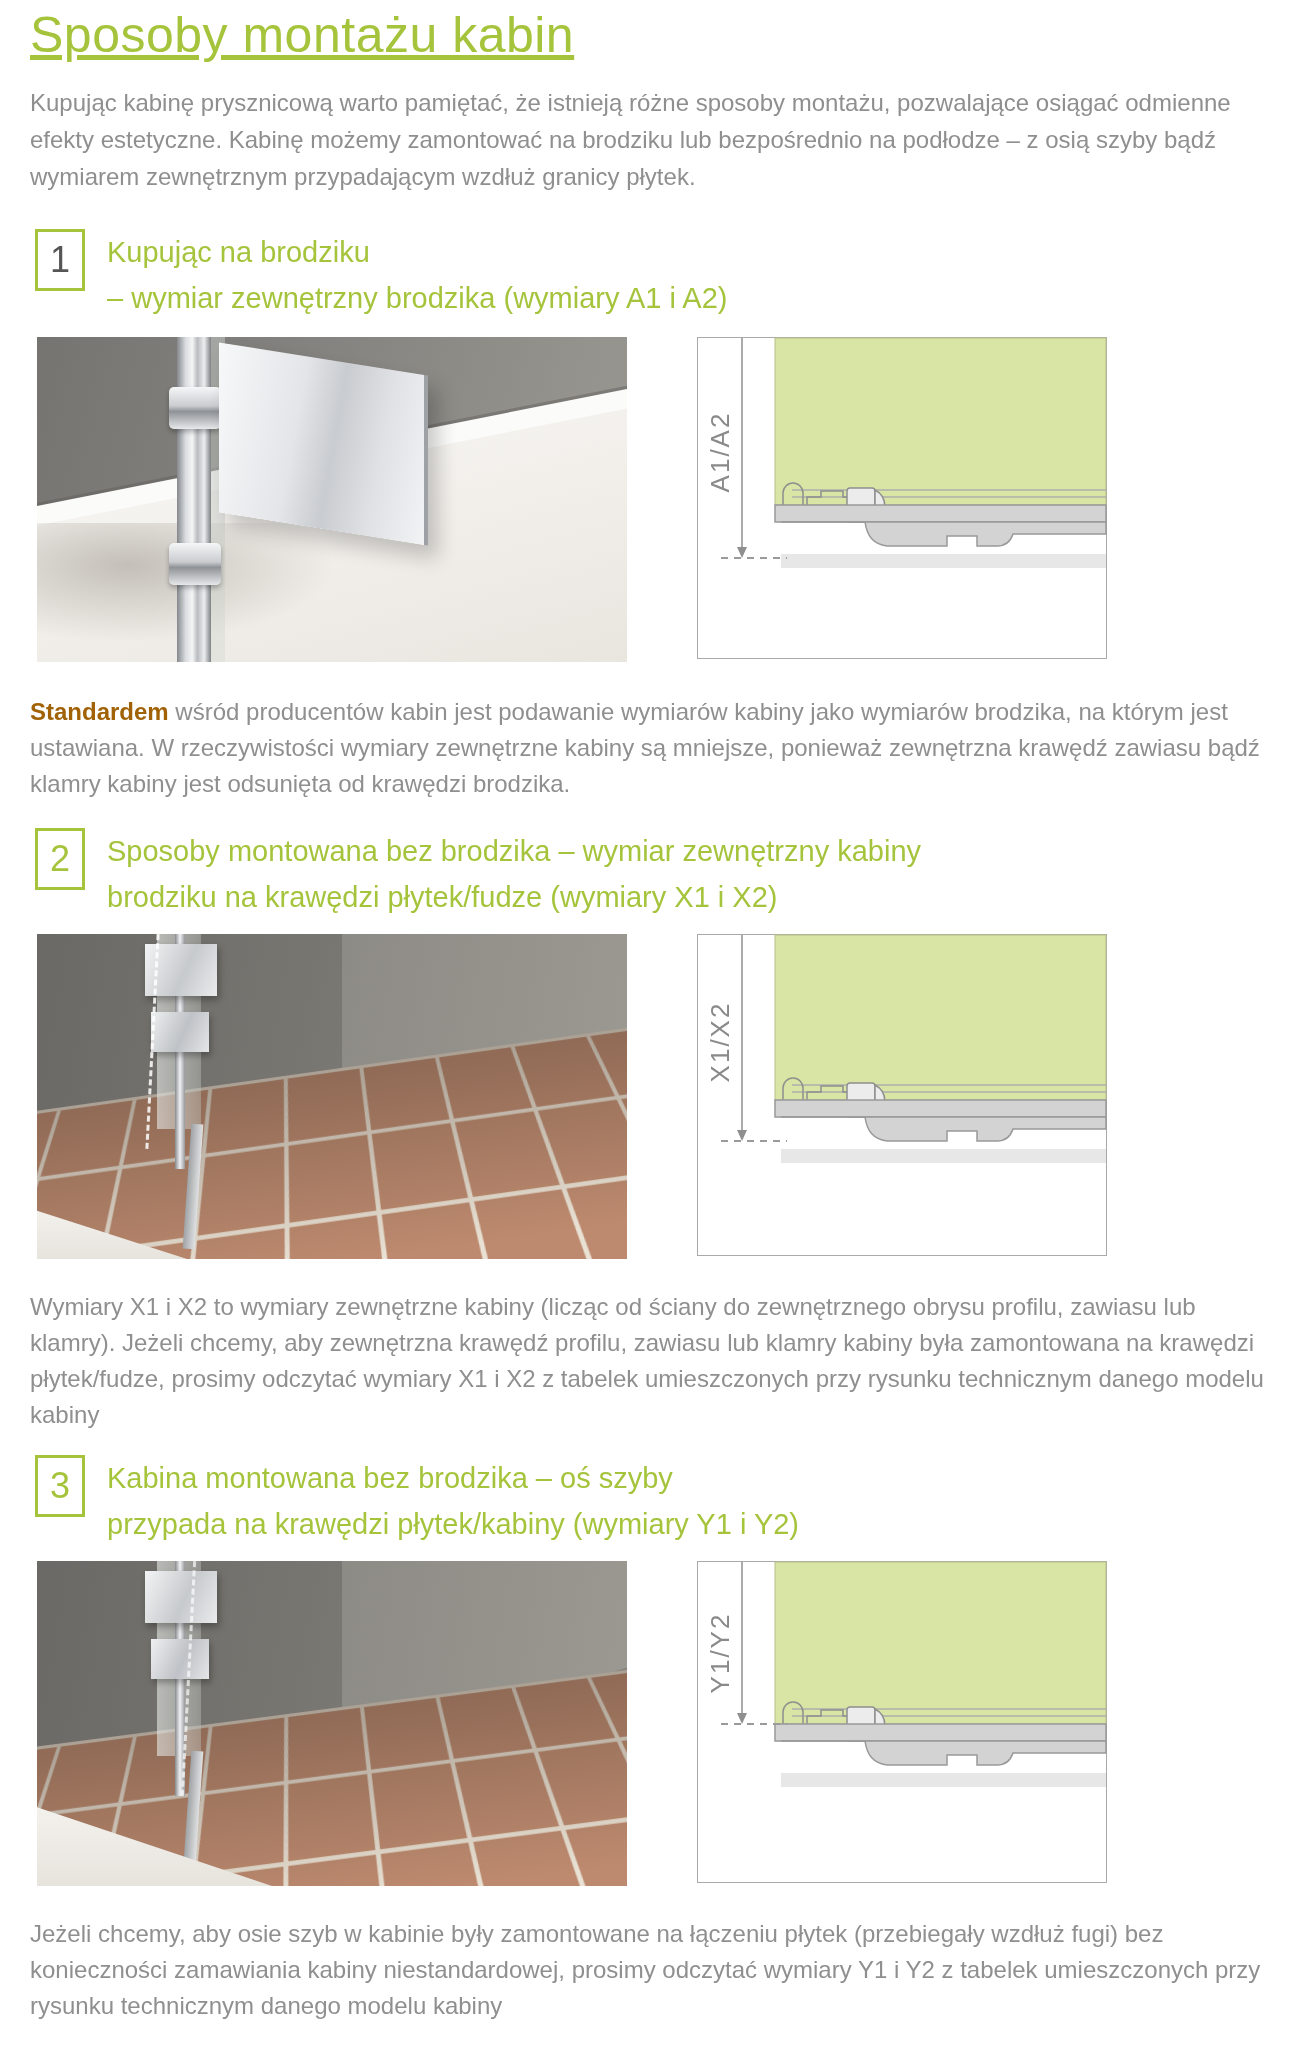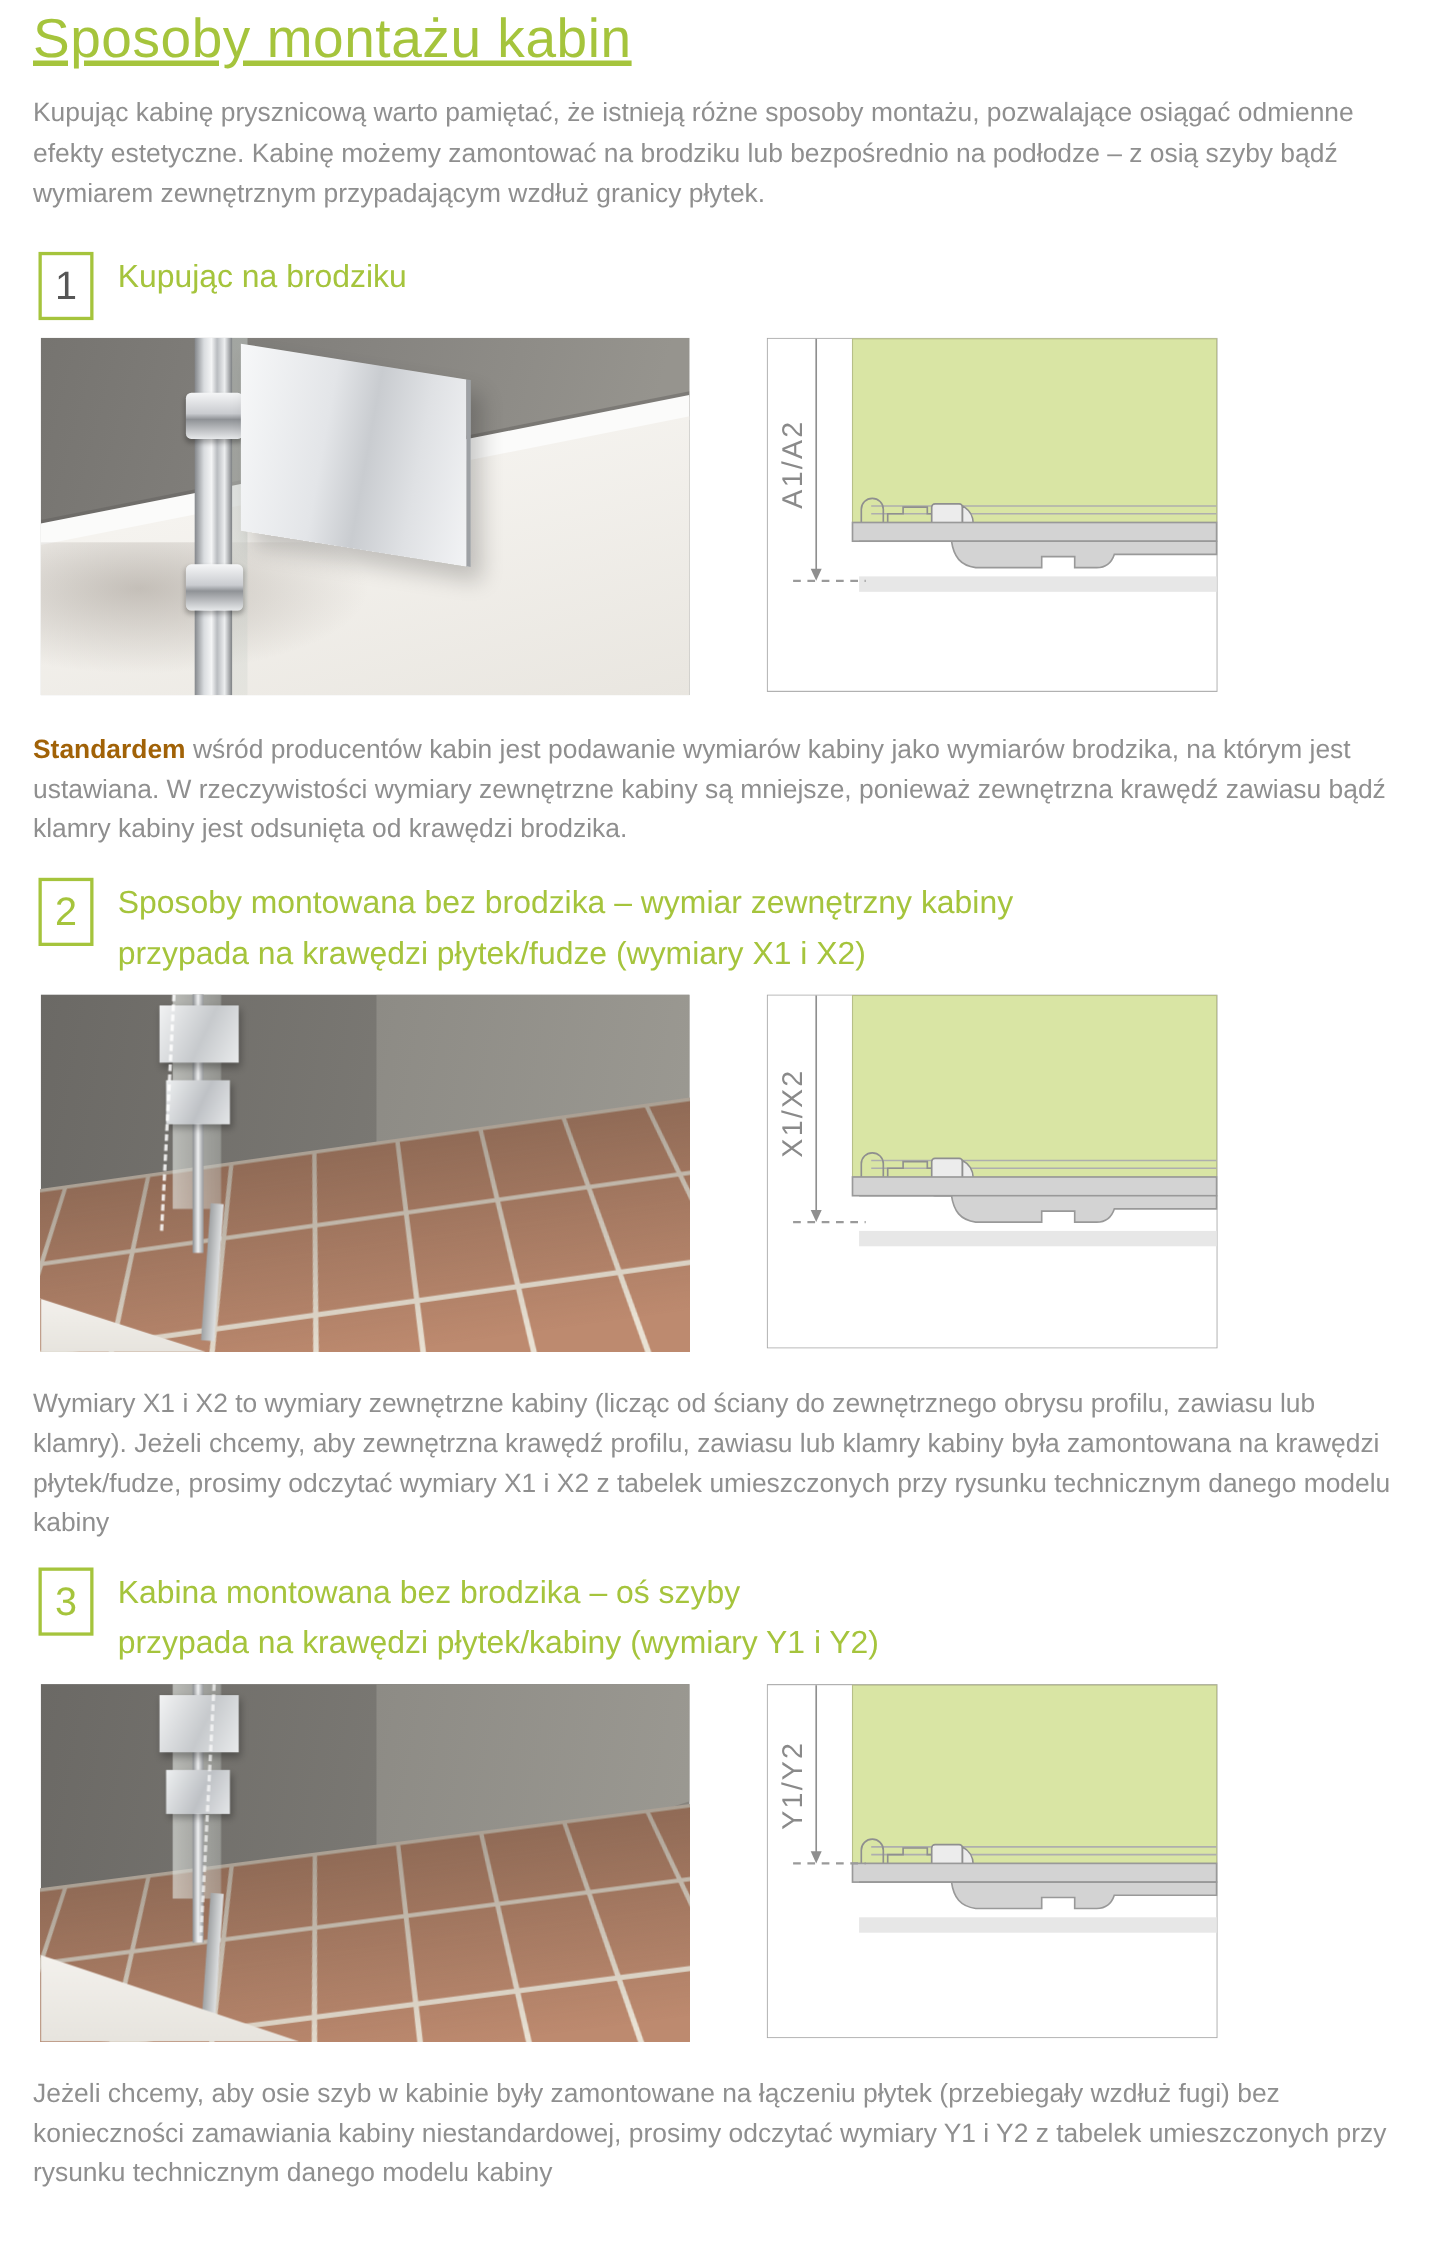--- a/index.html
+++ b/index.html
@@ -131,20 +131,21 @@
 
   <p class="intro">Kupując kabinę prysznicową warto pamiętać, że istnieją różne sposoby montażu, pozwalające osiągać odmienne efekty estetyczne. Kabinę możemy zamontować na brodziku lub bezpośrednio na podłodze – z osią szyby bądź wymiarem zewnętrznym przypadającym wzdłuż granicy płytek.</p>
 
   <section id="sec1">
     <div class="sec-header">
       <div class="num-box">
         <span class="num-dark">1</span>
       </div>
       <h2 class="sec-heading">
         <span>Kupując na brodziku</span>
+        <span>– wymiar zewnętrzny brodzika (wymiary A1 i A2)</span>
       </h2>
     </div>
 
     <div class="figures">
 
       <div class="photo">
         <div class="photo-wall"></div>
         <div class="tray-edge"></div>
         <div class="tray-rim"></div>
         <div class="tray-top"></div>
@@ -178,21 +179,21 @@
     <p class="body-par"><strong>Standardem</strong><span> wśród producentów kabin jest podawanie wymiarów kabiny jako wymiarów brodzika, na którym jest ustawiana. W rzeczywistości wymiary zewnętrzne kabiny są mniejsze, ponieważ zewnętrzna krawędź zawiasu bądź klamry kabiny jest odsunięta od krawędzi brodzika.</span></p>
   </section>
 
   <section id="sec2">
     <div class="sec-header">
       <div class="num-box">
         <span>2</span>
       </div>
       <h2 class="sec-heading">
         <span>Sposoby montowana bez brodzika – wymiar zewnętrzny kabiny</span>
-        <span>przypada na krawędzi płytek/fudze (wymiary X1 i X2)</span>
+        <span>brodziku na krawędzi płytek/fudze (wymiary X1 i X2)</span>
       </h2>
     </div>
 
     <div class="figures">
 
       <div class="photo photo2">
         <div class="photo-wall"></div>
         <div class="wall-right"></div>
         <div class="tilewrap">
           <div class="tiles"></div>

